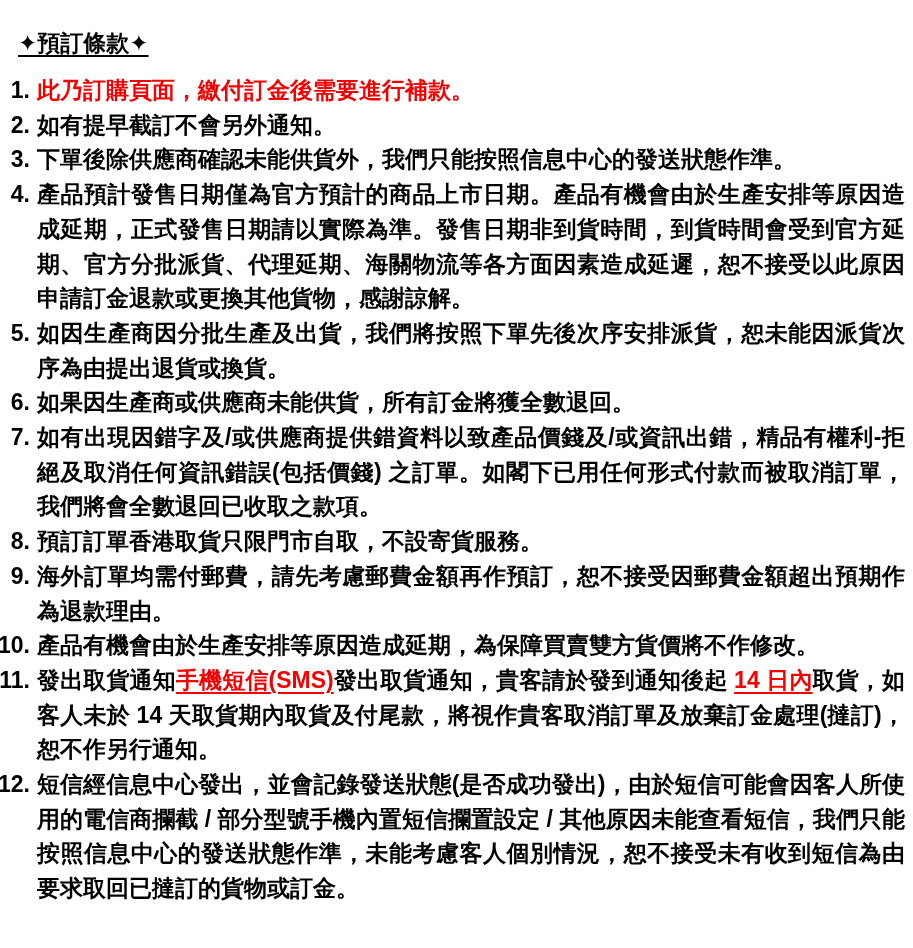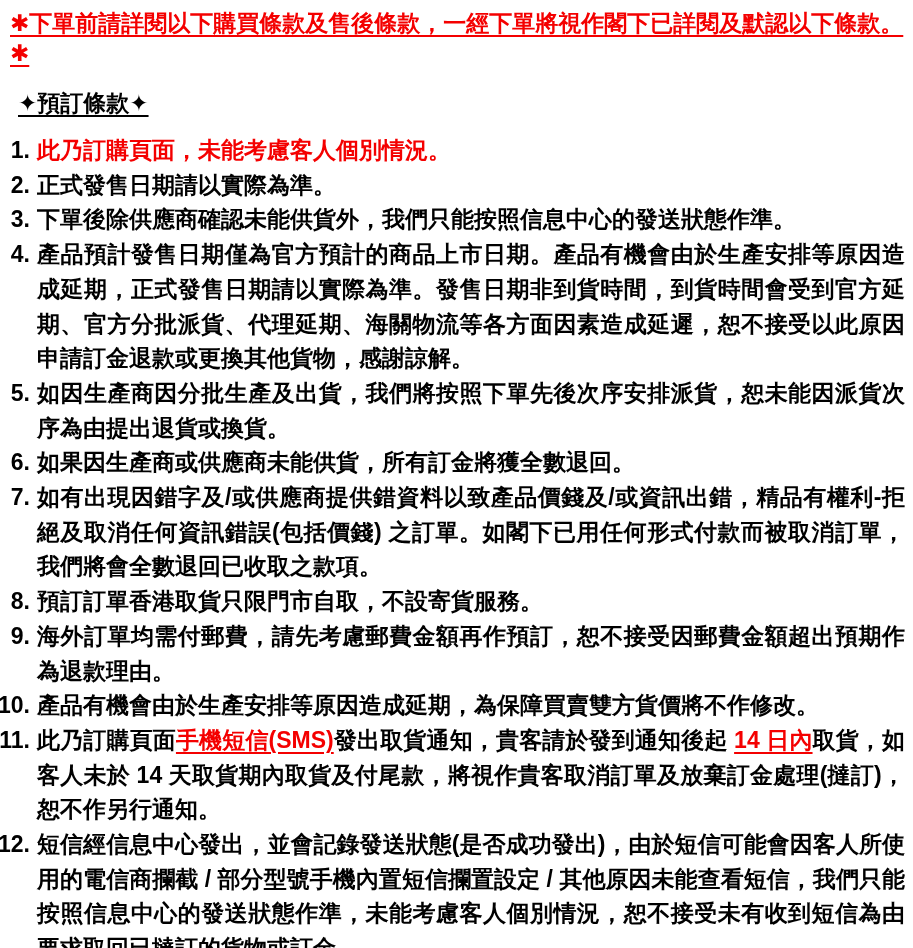--- a/index.html
+++ b/index.html
@@ -59,31 +59,30 @@
     color:var(--red);
     text-decoration:underline;
     text-decoration-thickness:2px;
     text-underline-offset:4px;
   }
 </style>
 </head>
 <body>
 
 <div class="page">
-  <p class="warning-line">✱下單前請詳閱以下購買條款及售後條款，一經下單將視作閣下已詳閱及默認以下條款。 ✱</p>
 
   <p class="section-title">✦預訂條款✦</p>
 
   <ol class="terms-list">
-      <li><span class="num">1.</span><span class="run red">此乃訂購頁面，未能考慮客人個別情況。</span></li>
-      <li><span class="num">2.</span><span class="run normal">正式發售日期請以實際為準。</span></li>
+      <li><span class="num">1.</span><span class="run red">此乃訂購頁面，繳付訂金後需要進行補款。</span></li>
+      <li><span class="num">2.</span><span class="run normal">如有提早截訂不會另外通知。</span></li>
       <li><span class="num">3.</span><span class="run normal">下單後除供應商確認未能供貨外，我們只能按照信息中心的發送狀態作準。</span></li>
       <li><span class="num">4.</span><span class="run normal">產品預計發售日期僅為官方預計的商品上市日期。產品有機會由於生產安排等原因造成延期，正式發售日期請以實際為準。發售日期非到貨時間，到貨時間會受到官方延期、官方分批派貨、代理延期、海關物流等各方面因素造成延遲，恕不接受以此原因申請訂金退款或更換其他貨物，感謝諒解。</span></li>
       <li><span class="num">5.</span><span class="run normal">如因生產商因分批生產及出貨，我們將按照下單先後次序安排派貨，恕未能因派貨次序為由提出退貨或換貨。</span></li>
       <li><span class="num">6.</span><span class="run normal">如果因生產商或供應商未能供貨，所有訂金將獲全數退回。</span></li>
       <li><span class="num">7.</span><span class="run normal">如有出現因錯字及/或供應商提供錯資料以致產品價錢及/或資訊出錯，精品有權利-拒絕及取消任何資訊錯誤(包括價錢) 之訂單。如閣下已用任何形式付款而被取消訂單，我們將會全數退回已收取之款項。</span></li>
       <li><span class="num">8.</span><span class="run normal">預訂訂單香港取貨只限門市自取，不設寄貨服務。</span></li>
       <li><span class="num">9.</span><span class="run normal">海外訂單均需付郵費，請先考慮郵費金額再作預訂，恕不接受因郵費金額超出預期作為退款理由。</span></li>
       <li><span class="num">10.</span><span class="run normal">產品有機會由於生產安排等原因造成延期，為保障買賣雙方貨價將不作修改。</span></li>
-      <li><span class="num">11.</span><span class="run normal">此乃訂購頁面</span><span class="run red-underline">手機短信(SMS)</span><span class="run normal">發出取貨通知，貴客請於發到通知後起 </span><span class="run red-underline">14 日內</span><span class="run normal">取貨，如客人未於 14 天取貨期內取貨及付尾款，將視作貴客取消訂單及放棄訂金處理(撻訂)，恕不作另行通知。</span></li>
+      <li><span class="num">11.</span><span class="run normal">發出取貨通知</span><span class="run red-underline">手機短信(SMS)</span><span class="run normal">發出取貨通知，貴客請於發到通知後起 </span><span class="run red-underline">14 日內</span><span class="run normal">取貨，如客人未於 14 天取貨期內取貨及付尾款，將視作貴客取消訂單及放棄訂金處理(撻訂)，恕不作另行通知。</span></li>
       <li><span class="num">12.</span><span class="run normal">短信經信息中心發出，並會記錄發送狀態(是否成功發出)，由於短信可能會因客人所使用的電信商攔截 / 部分型號手機內置短信攔置設定 / 其他原因未能查看短信，我們只能按照信息中心的發送狀態作準，未能考慮客人個別情況，恕不接受未有收到短信為由要求取回已撻訂的貨物或訂金。</span></li>
     </ol>
 </div>
 
 </body></html>

